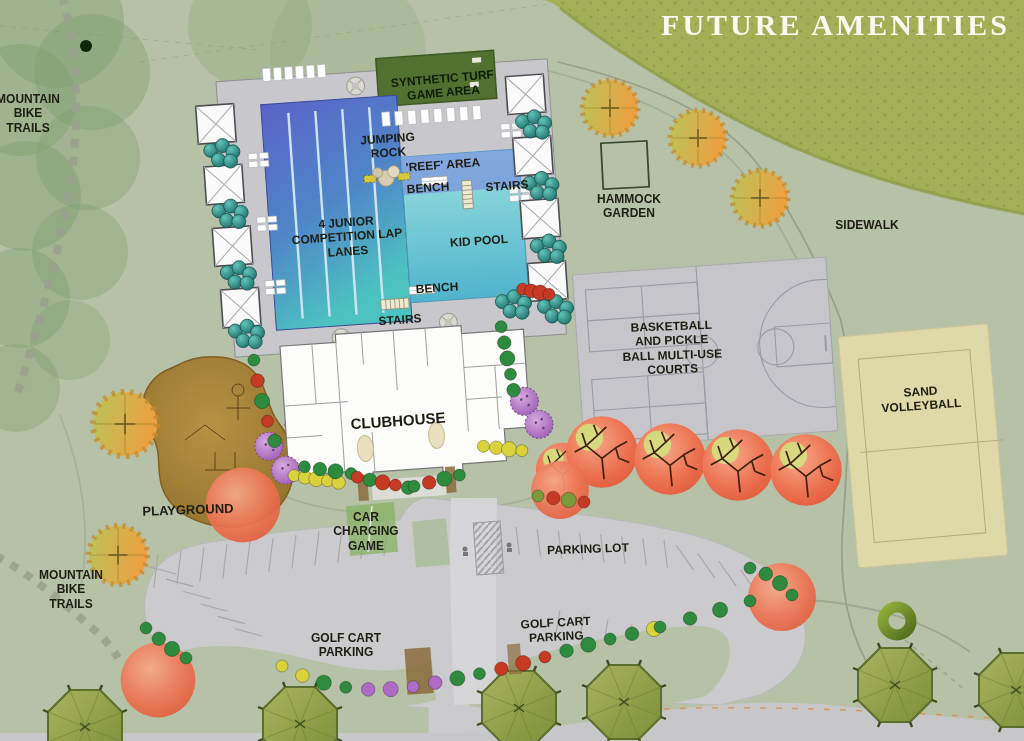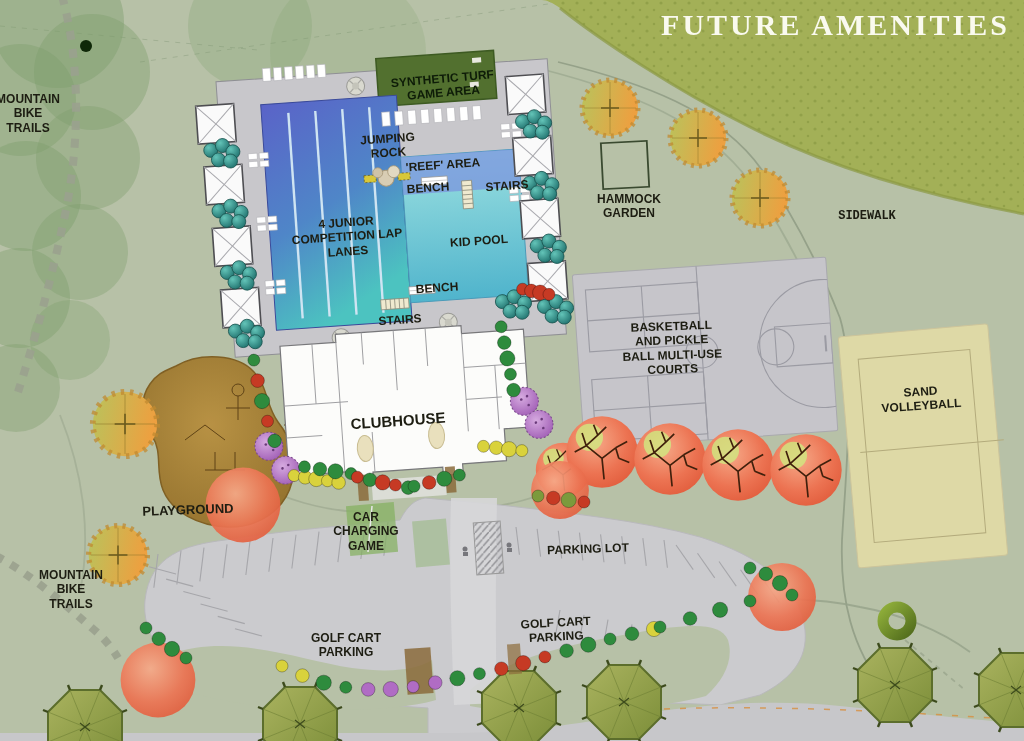--- a/index.html
+++ b/index.html
@@ -16,21 +16,21 @@
   .l-turf{left:443px;top:86px;width:130px;transform:translate(-50%,-50%) rotate(-5deg);color:#0e1c08;}
   .l-jump{left:388px;top:146px;width:80px;transform:translate(-50%,-50%) rotate(-4deg);}
   .l-reef{left:443px;top:165px;transform:translate(-50%,-50%) rotate(-4deg);}
   .l-bench1{left:428px;top:188px;transform:translate(-50%,-50%) rotate(-4deg);}
   .l-stairs1{left:507px;top:186px;transform:translate(-50%,-50%) rotate(-4deg);}
   .l-lanes{left:347px;top:237px;width:120px;transform:translate(-50%,-50%) rotate(-4deg);}
   .l-kidpool{left:479px;top:241px;transform:translate(-50%,-50%) rotate(-4deg);}
   .l-bench2{left:437px;top:288px;transform:translate(-50%,-50%) rotate(-4deg);}
   .l-stairs2{left:400px;top:320px;transform:translate(-50%,-50%) rotate(-4deg);}
   .l-hammock{left:629px;top:206px;width:90px;}
-  .l-sidewalk{left:867px;top:216px;font-family:Liberation Mono, monospace;}
+  .l-sidewalk{left:867px;top:225px;}
   .l-bball{left:672px;top:348px;width:130px;transform:translate(-50%,-50%) rotate(-2deg);}
   .l-volley{left:921px;top:399px;width:92px;transform:translate(-50%,-50%) rotate(-4deg);}
   .l-club{left:398px;top:421px;font-size:15px;transform:translate(-50%,-50%) rotate(-4deg);}
   .l-playground{left:188px;top:510px;font-size:13px;transform:translate(-50%,-50%) rotate(-2deg);}
   .l-mbt-sw{left:71px;top:590px;width:90px;}
   .l-charge{left:366px;top:532px;width:70px;}
   .l-plot{left:588px;top:549px;transform:translate(-50%,-50%) rotate(-2deg);}
   .l-gcp1{left:346px;top:645px;width:78px;}
   .l-gcp2{left:556px;top:630px;width:80px;transform:translate(-50%,-50%) rotate(-3deg);}
 </style>

